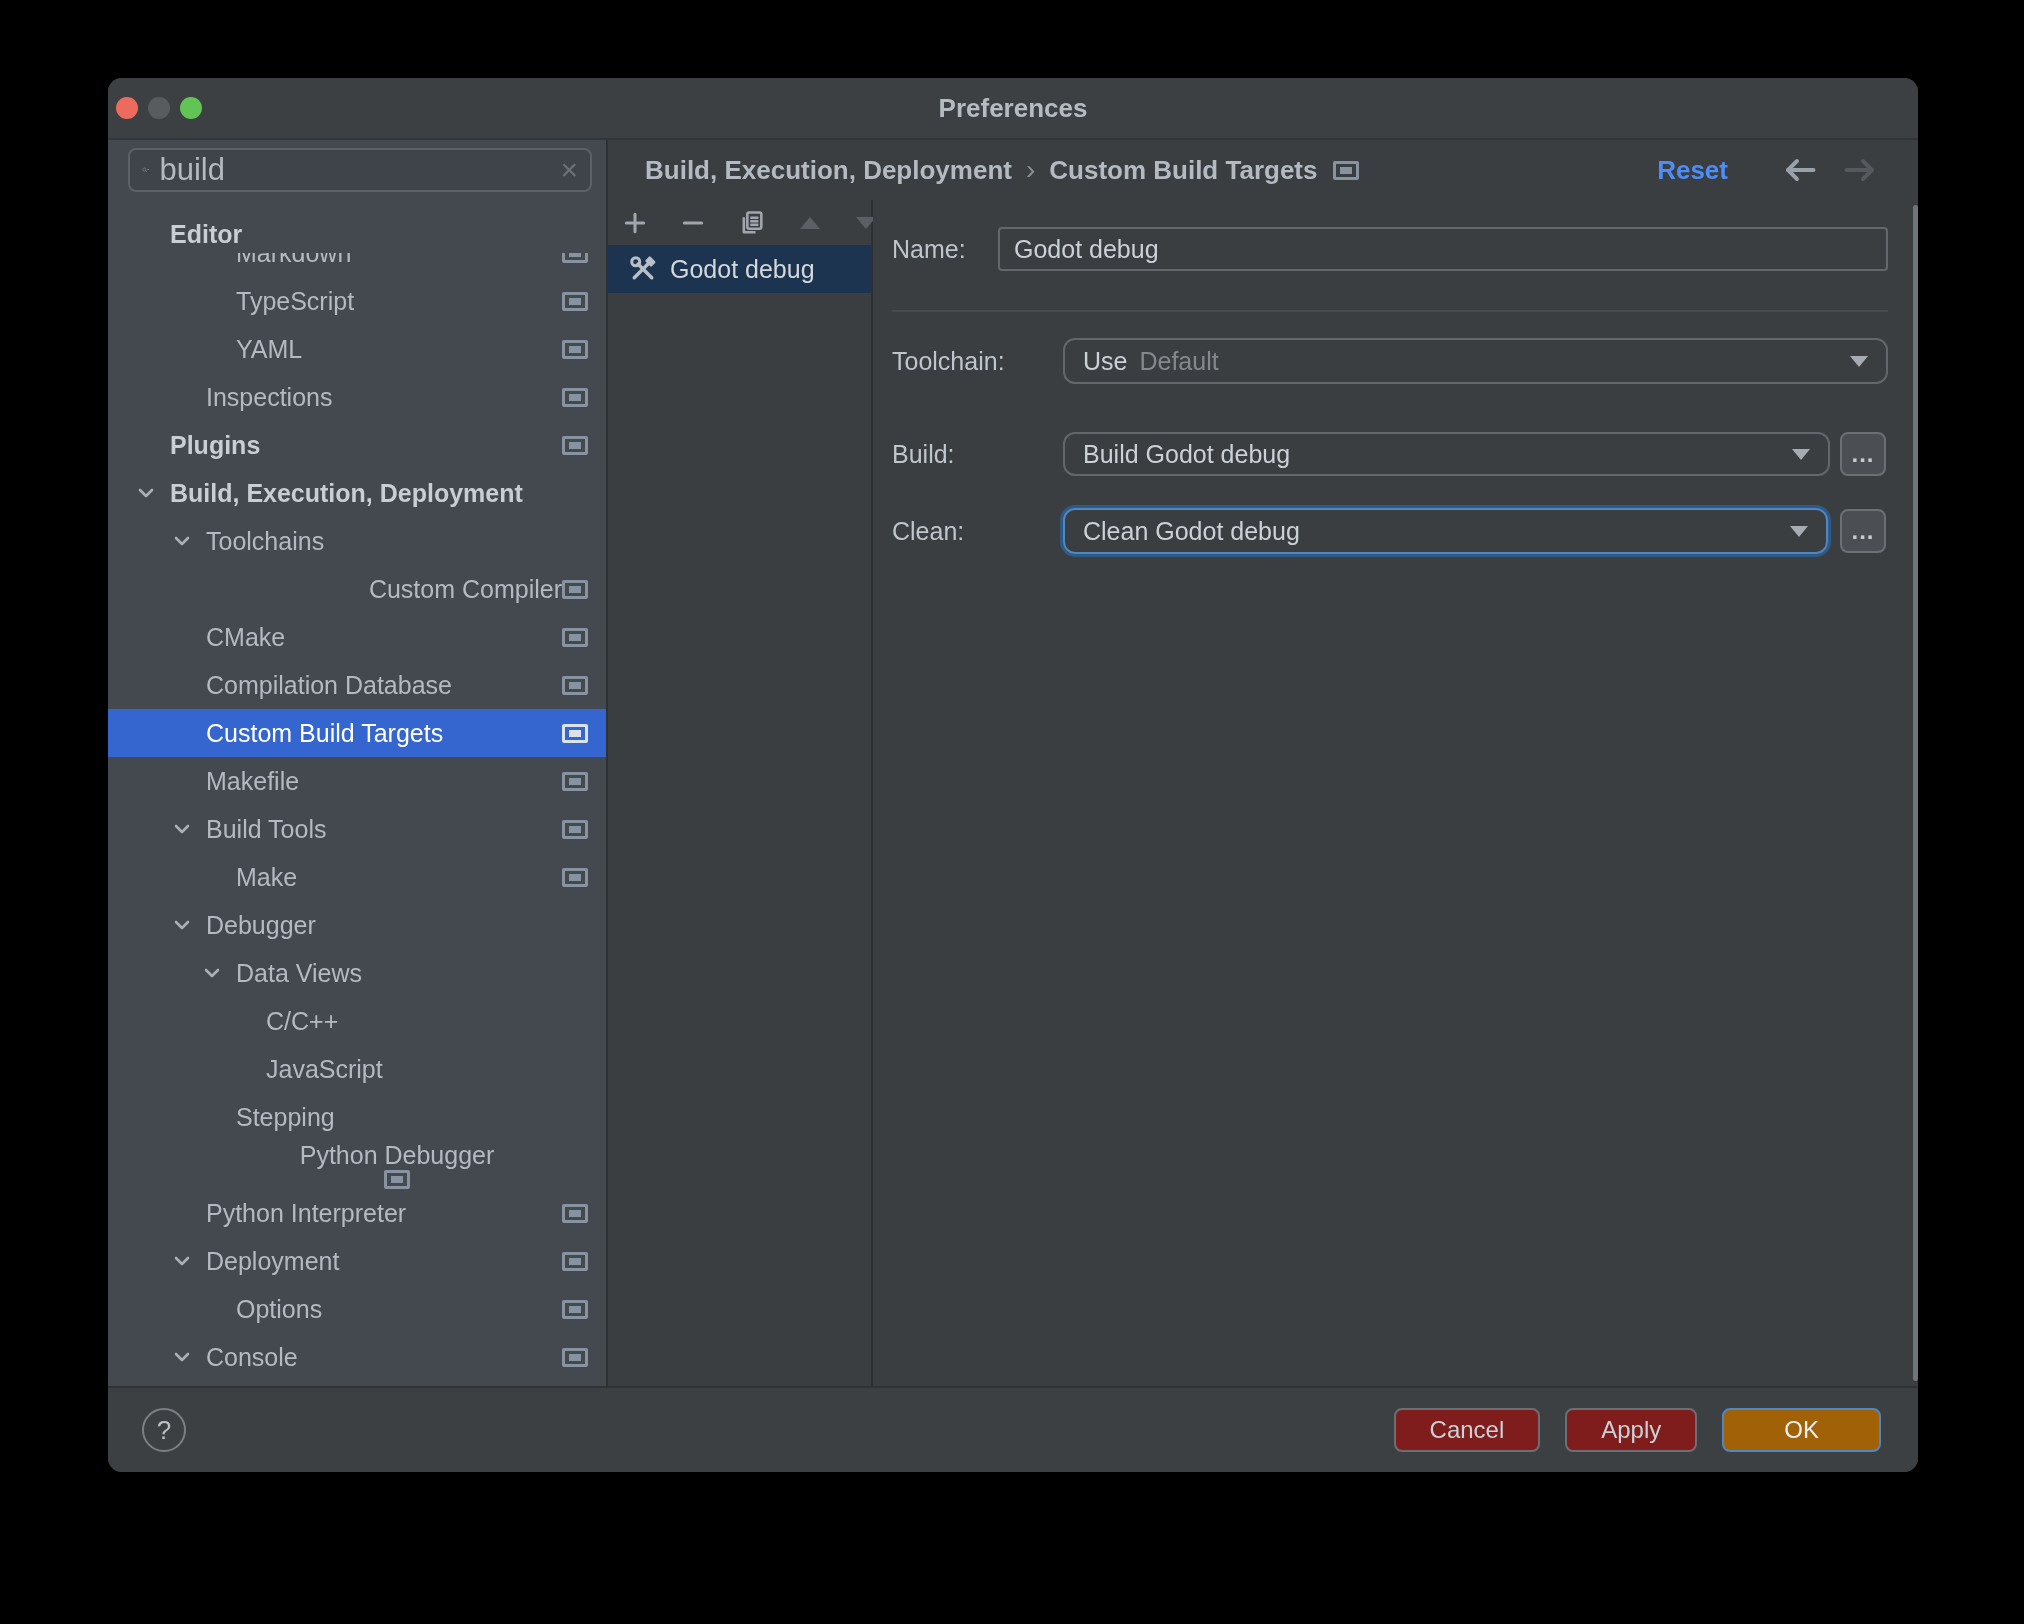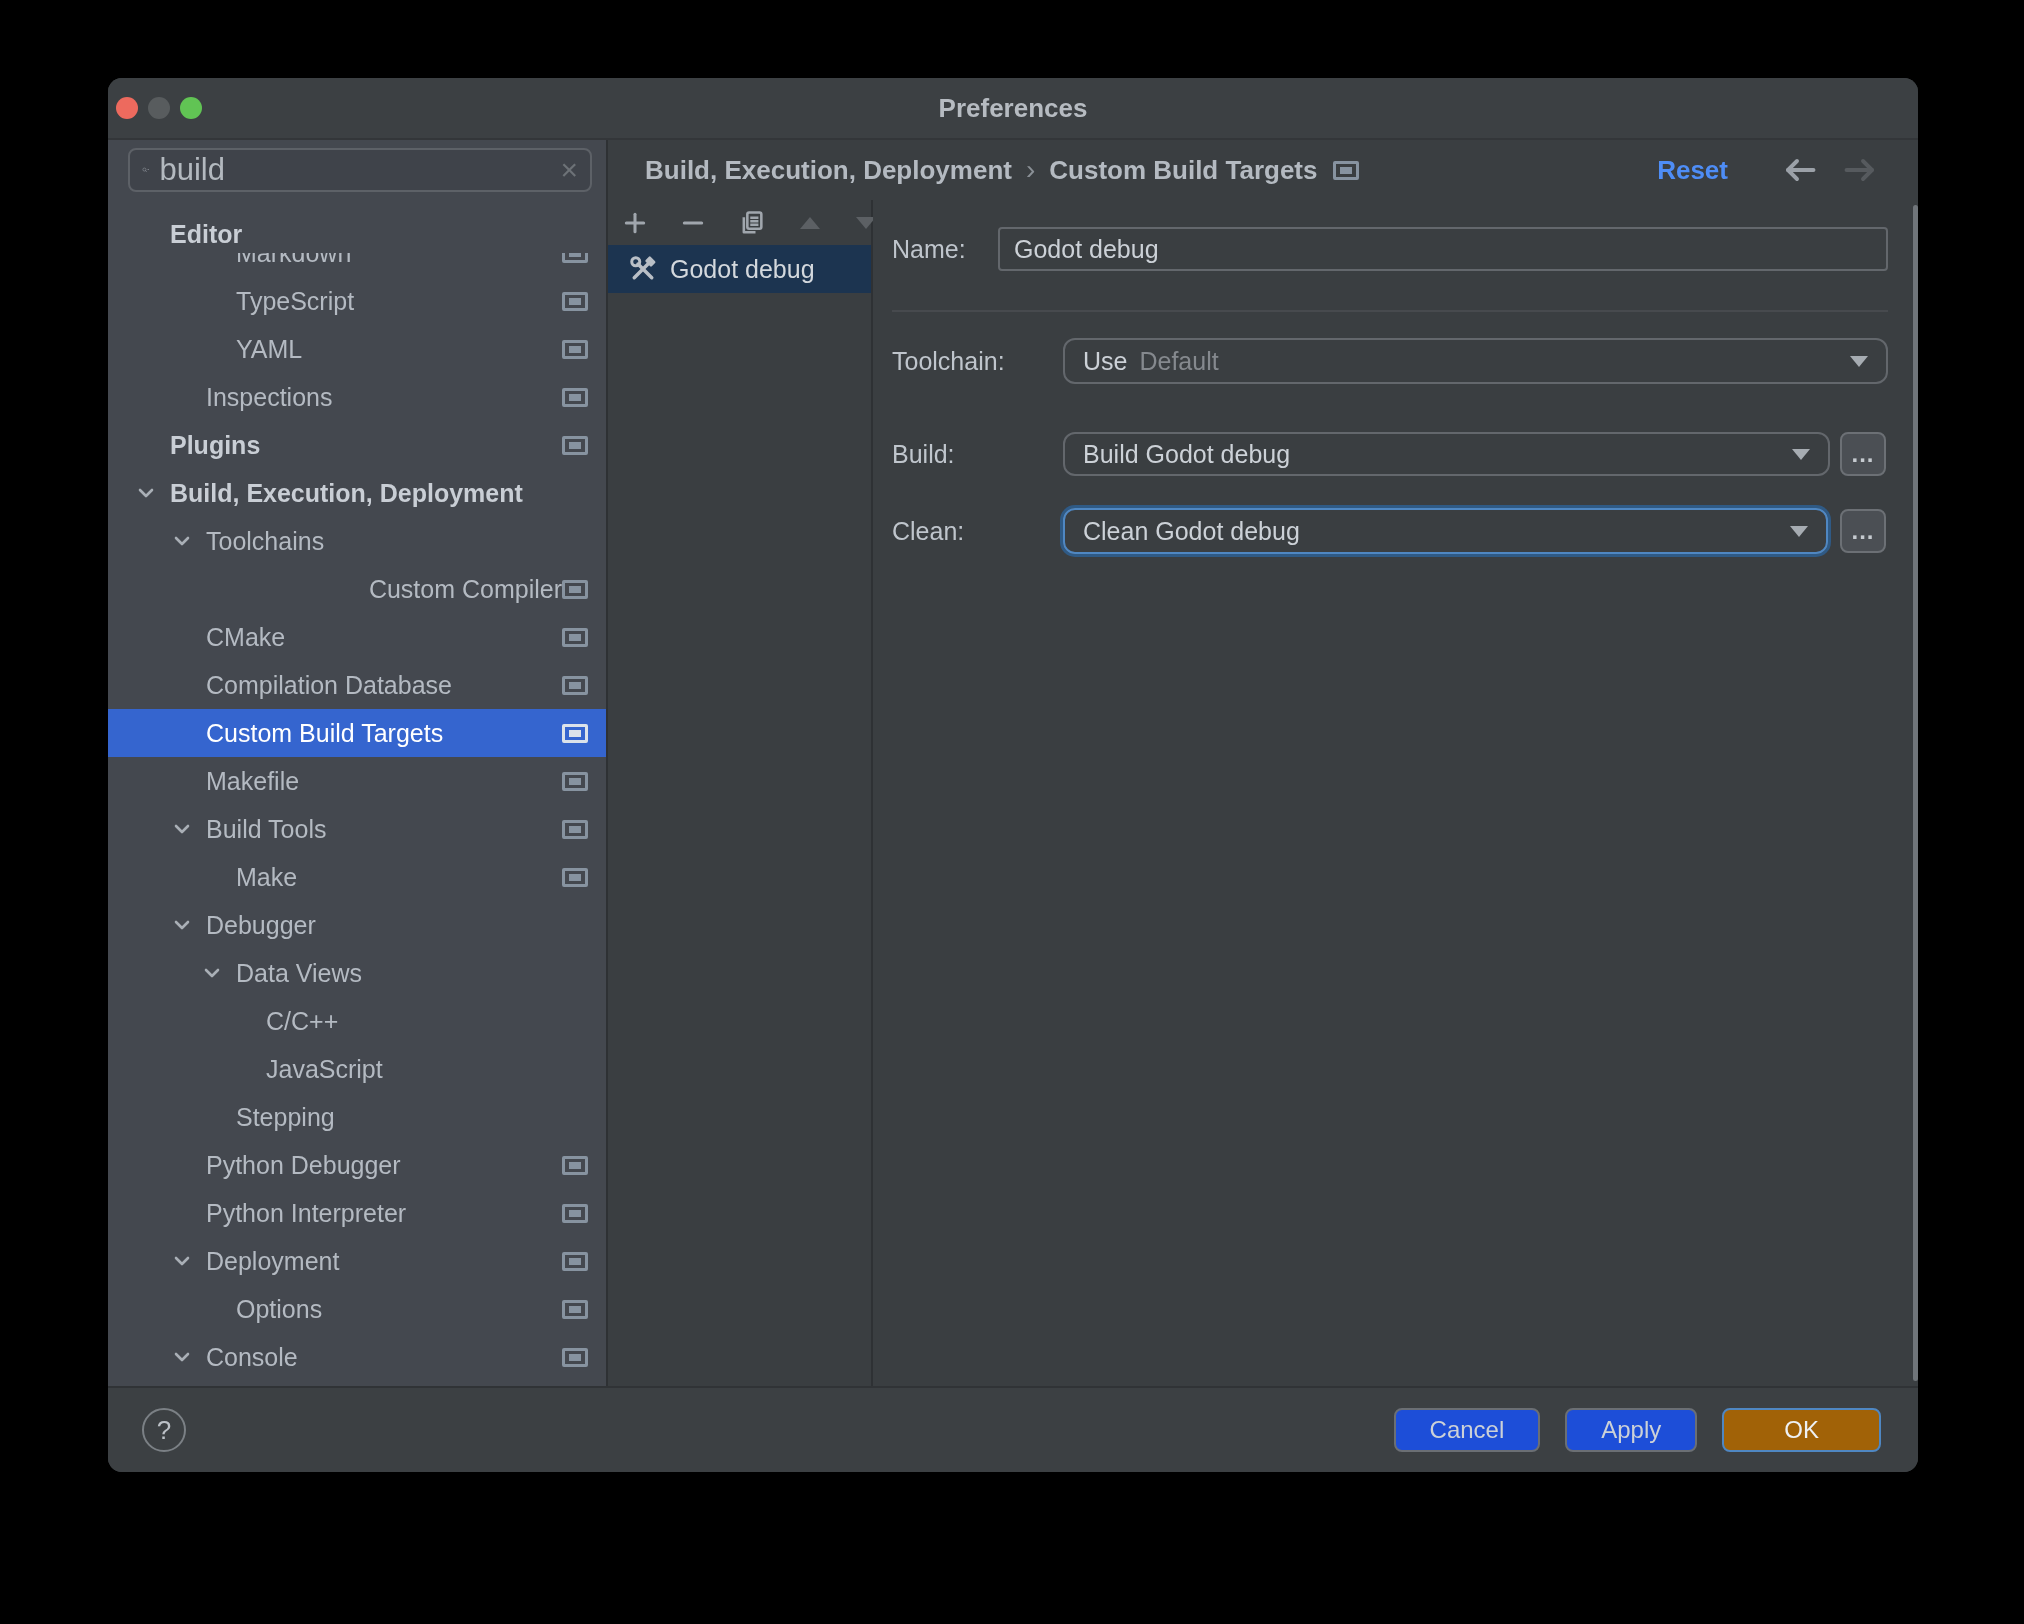--- a/index.html
+++ b/index.html
@@ -59,21 +59,21 @@
   .dropdown .dim{color:#85898e;margin-left:12px;}
   .caret{margin-left:auto;width:0;height:0;border-left:9px solid transparent;border-right:9px solid transparent;border-top:11px solid #a6acb2;}
   .dropdown.focused{border-color:#4f87c2;box-shadow:0 0 0 3px #2f5a85;}
   .dotsbtn{position:absolute;width:46px;height:44px;background:#4b4f54;border:2px solid #6c7075;border-radius:8px;color:#c6cbd0;font-size:24px;font-weight:bold;display:flex;align-items:center;justify-content:center;letter-spacing:1px;}
   .edge{position:absolute;right:0;top:5px;bottom:5px;width:5px;background:#70757a;border-radius:3px;}
 
   
   .footer{height:86px;flex:none;border-top:2px solid #303336;display:flex;align-items:center;padding:0 37px 0 34px;background:#3c4043;}
   .help{width:44px;height:44px;border-radius:50%;border:2px solid #7b8085;color:#bcc1c7;font-size:26px;display:flex;align-items:center;justify-content:center;}
   .btns{margin-left:auto;display:flex;gap:25px;}
-  .btn{height:44px;border-radius:8px;border:2px solid #6b6f74;background:#1d4ed8;color:#ccd1d7;font-size:24px;padding:0 34px;display:flex;align-items:center;}
+  .btn{height:44px;border-radius:8px;border:2px solid #6b6f74;background:#7f1d1d;color:#ccd1d7;font-size:24px;padding:0 34px;display:flex;align-items:center;}
   .btn.ok{background:#a16207;border-color:#4f87c2;color:#eef1f4;padding:0 60px;}
 </style>
 </head>
 <body>
 
 <div class="window">
 
   <div class="titlebar">
     <div class="lights">
       <span class="light" style="background:#ed6a5e"></span>
@@ -206,21 +206,21 @@
             <div class="trow" style="padding-left: 158px;">
 
     <span class="tlabel">JavaScript</span>
 
   </div>
             <div class="trow" style="padding-left: 128px;">
 
     <span class="tlabel">Stepping</span>
 
   </div>
-            <div class="trow" style="padding-left: 98px;">
+            <div class="trow" style="padding-left: 98px; flex-direction: column;">
 
     <span class="tlabel">Python Debugger</span>
     <span class="monitor"></span>
   </div>
             <div class="trow" style="padding-left: 98px;">
 
     <span class="tlabel">Python Interpreter</span>
     <span class="monitor"></span>
   </div>
             <div class="trow" style="padding-left: 64px;">

